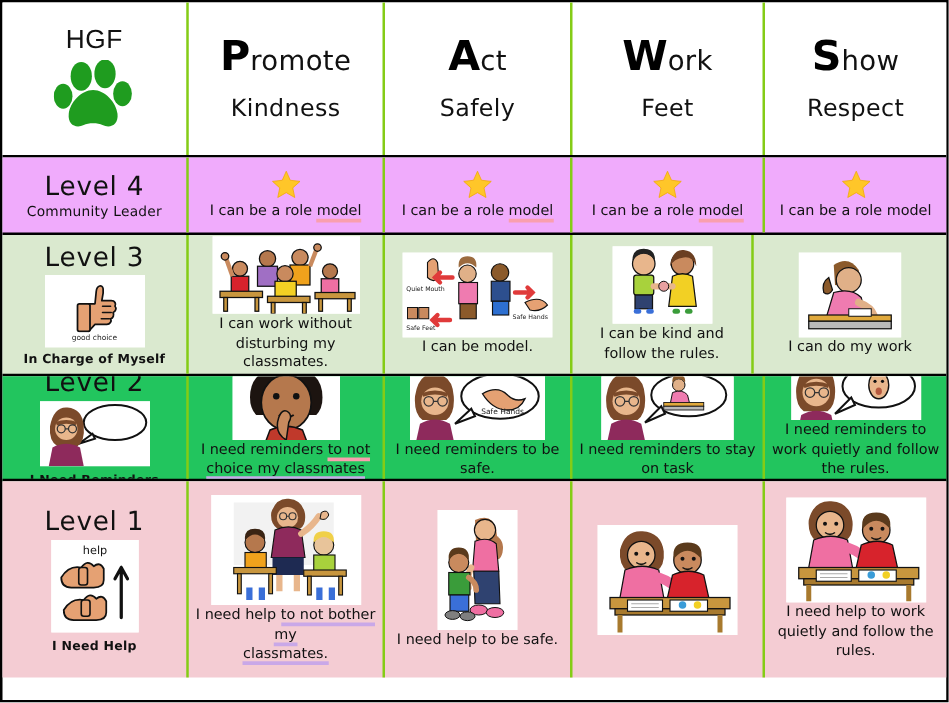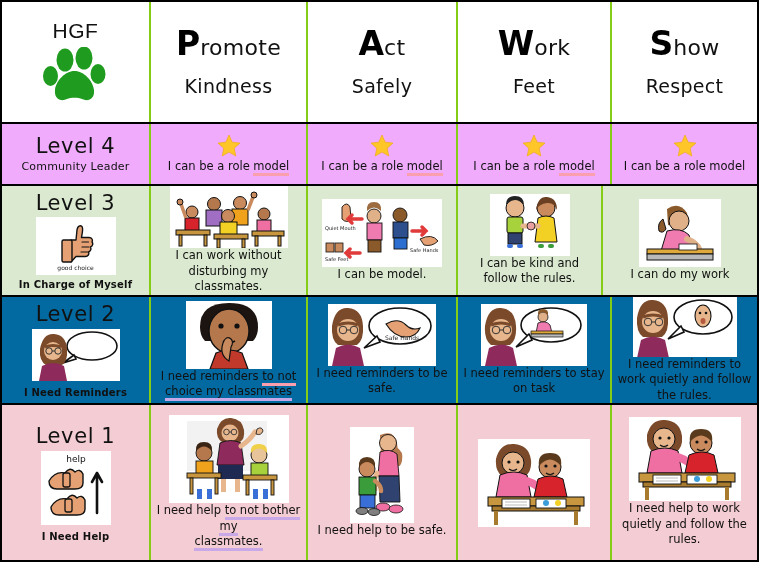--- a/index.html
+++ b/index.html
@@ -3,21 +3,21 @@
 <meta charset="utf-8">
 <style>
   html,body{margin:0;padding:0;background:#fff;}
   body{font-family:"DejaVu Sans", sans-serif;width:759px;height:562px;overflow:hidden;}
   .matrix{width:759px;height:562px;box-sizing:border-box;border:2px solid #000;display:flex;flex-direction:column;}
   .row{display:flex;width:100%;box-sizing:border-box;border-bottom:2px solid #000;}
   .row:last-child{border-bottom:none;}
   .r-head{height:124px;background:#fff;}
   .r-l4{height:62px;background:#f0abfc;}
   .r-l3{height:113px;background:#dae9cf;}
-  .r-l2{height:108px;background:#0369a1;}
+  .r-l2{height:84px;background:#22c55e;}
   .r-l1{height:157px;background:#f4ccd3;}
   .cell{box-sizing:border-box;border-right:2px solid #84cc16;display:flex;flex-direction:column;align-items:center;justify-content:center;overflow:hidden;position:relative;}
   .cell:last-child{border-right:none;}
   .c-lvl{width:149px;flex:0 0 149px;}
   .c-1{width:157px;flex:0 0 157px;}
   .c-2{width:150px;flex:0 0 150px;}
   .c-3{width:154px;flex:0 0 154px;}
   .c-4{width:145px;flex:1 1 auto;}
 
   

